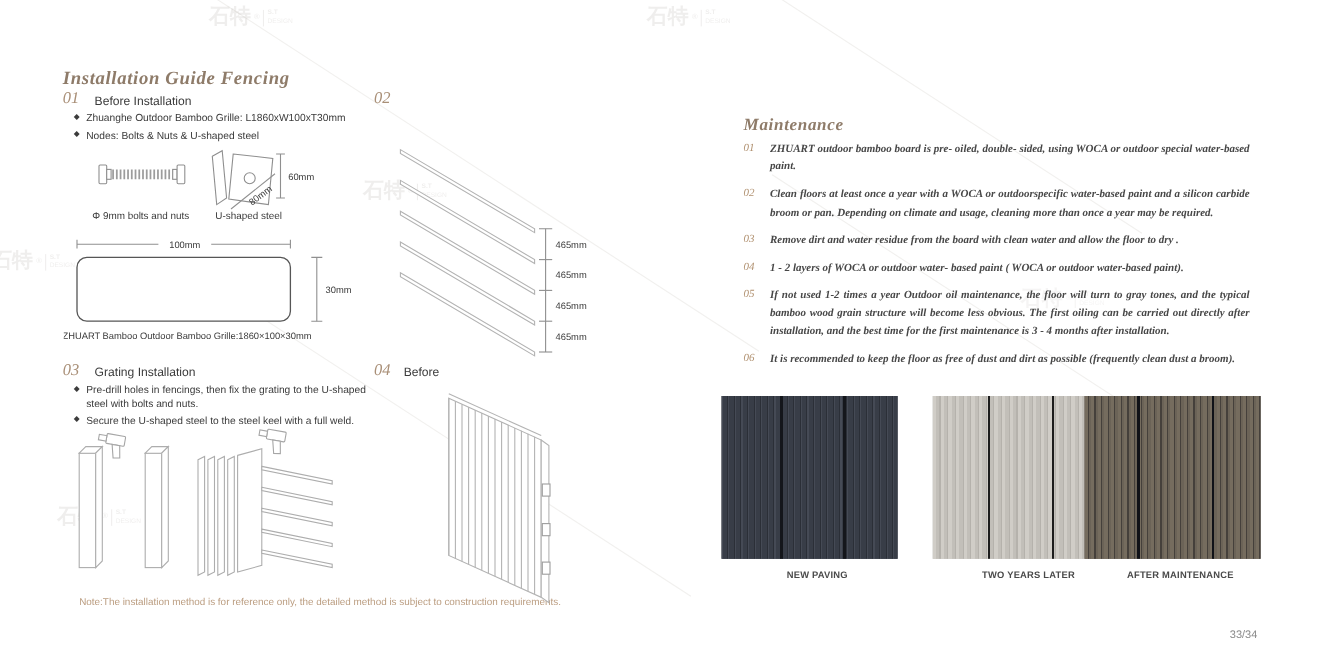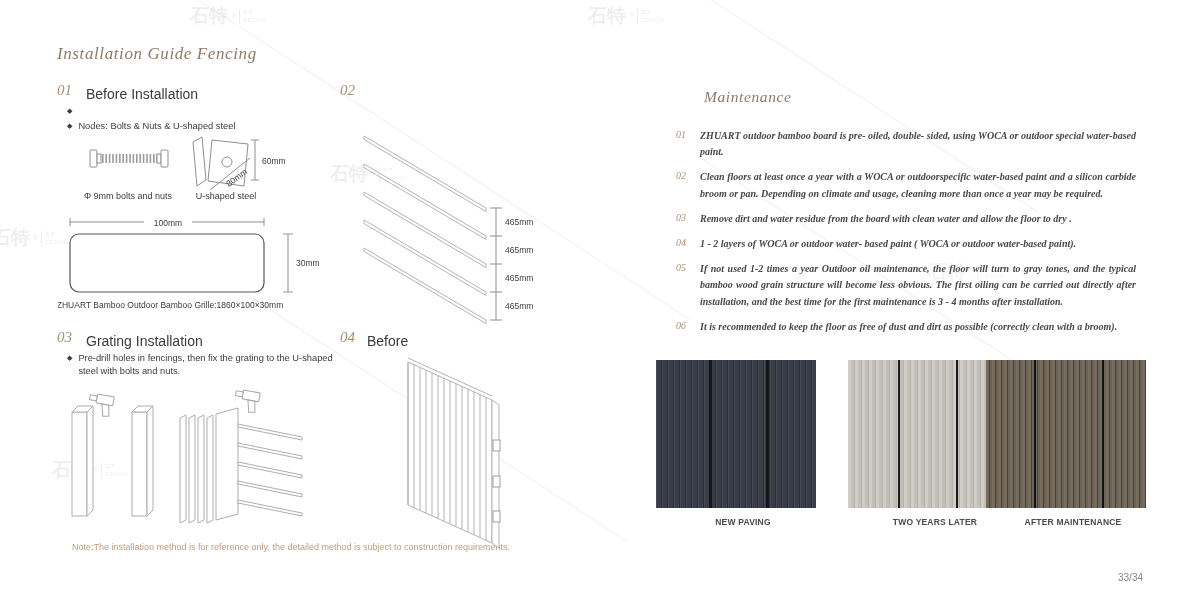--- a/index.html
+++ b/index.html
@@ -4,30 +4,30 @@
 <style>
   html,body{margin:0;padding:0;}
   body{
     width:1203px;height:607px;position:relative;overflow:hidden;
     background:#ffffff;color:#3b3b3b;
     font-family:"Liberation Sans",sans-serif;
   }
   .abs{position:absolute;}
   
   .big-title{
-    font-family:"Liberation Serif",serif;font-style:italic;font-weight:normal;
-    color:#8e7b69;font-size:17px;letter-spacing:.6px;
+    font-family:"Liberation Serif",serif;font-style:italic;font-weight:bold;
+    color:#8e7b69;font-size:17px;letter-spacing:.6px;margin-top:17px;
   }
   
   .sec{display:grid;grid-template-columns:29px 1fr;}
   .num{
     font-family:"Liberation Serif",serif;font-style:italic;
     color:#a98f77;font-size:15px;line-height:1;
   }
-  .sec-heading{font-size:14px;padding-top:3px;color:#3b3b3b;}
+  .sec-heading{font-size:11px;padding-top:3px;color:#3b3b3b;}
   .bullet-row{display:flex;gap:6px;margin-left:-19px;margin-top:3px;font-size:9.3px;line-height:1.35;}
   .bullet{font-size:7px;line-height:1.7;color:#3b3b3b;}
   .sec-par{font-size:9.5px;line-height:1.35;padding-top:3px;}
   
   svg text{font-family:"Liberation Sans",sans-serif;fill:#3b3b3b;}
   
   .note{font-size:9px;color:#bb9d80;}
   
   .m-list{width:460px;}
   .m-item{display:grid;grid-template-columns:24px 1fr;margin-bottom:9px;}
@@ -132,20 +132,21 @@
 </div>
 
 <div class="abs big-title" style="left:57px;top:44px;">Installation Guide Fencing</div>
 
 <div class="abs sec" style="left:57px;top:83px;width:290px;">
   <span class="num">01</span>
   <div>
     <div class="sec-heading">Before Installation</div>
     <div class="bullet-row">
       <span class="bullet">◆</span>
+      <span>Zhuanghe Outdoor Bamboo Grille: L1860xW100xT30mm</span>
     </div>
     <div class="bullet-row">
       <span class="bullet">◆</span>
       <span>Nodes: Bolts &amp; Nuts &amp; U-shaped steel</span>
     </div>
   </div>
 </div>
 
 <svg class="abs" style="left:60px;top:128px;" width="258" height="80" viewBox="0 0 258 80">
 
@@ -195,20 +196,24 @@
   <text x="112" y="96" font-size="8.5" text-anchor="middle">ZHUART Bamboo Outdoor Bamboo Grille:1860×100×30mm</text>
 </svg>
 
 <div class="abs sec" style="left:57px;top:330px;width:285px;">
   <span class="num">03</span>
   <div>
     <div class="sec-heading">Grating Installation</div>
     <div class="bullet-row">
       <span class="bullet">◆</span>
       <span>Pre-drill holes in fencings, then fix the grating to the U-shaped steel with bolts and nuts.</span>
+    </div>
+    <div class="bullet-row">
+      <span class="bullet">◆</span>
+      <span>Secure the U-shaped steel to the steel keel with a full weld.</span>
     </div>
   </div>
 </div>
 
 <svg class="abs" style="left:58px;top:388px;" width="268" height="150" viewBox="0 0 268 150">
   <defs>
     <g id="drill" stroke="#a6a6a6" fill="#ffffff" stroke-width="1">
       <rect x="8" y="6" width="17" height="9" rx="1"></rect>
       <rect x="1" y="8" width="7" height="5"></rect>
       <path d="M14,15 l3,12 l6,-1 l-2,-11 z"></path>
@@ -286,21 +291,21 @@
     <polygon points="16,14 100,52 100,195 16,157"></polygon>
     <line x1="16" y1="10" x2="100" y2="48" fill="none"></line>
     <path fill="none" d="M16,14 V157 M22,16.7 V159.7 M28,19.4 V162.4 M34,22.1 V165.1 M40,24.8 V167.8 M46,27.5 V170.5 M52,30.2 V173.2 M58,32.9 V175.9 M64,35.6 V178.6 M70,38.3 V181.3 M76,41 V184 M82,43.7 V186.7 M88,46.4 V189.4 M94,49.1 V192.1"></path>
     <polygon points="100,52 107,57 107,200 100,195"></polygon>
     <rect x="101" y="92" width="7" height="11" stroke="#9d9d9d"></rect>
     <rect x="101" y="128" width="7" height="11" stroke="#9d9d9d"></rect>
     <rect x="101" y="163" width="7" height="11" stroke="#9d9d9d"></rect>
   </g>
 </svg>
 
-<div class="abs big-title" style="left:704px;top:88px;font-size:15.5px;">Maintenance</div>
+<div class="abs big-title" style="left:676px;top:88px;font-size:15.5px;">Maintenance</div>
 
 <div class="abs m-list" style="left:676px;top:128px;">
   <div class="m-item">
     <span class="m-num">01</span>
     <span class="m-text">ZHUART outdoor bamboo board is pre- oiled, double- sided, using WOCA or outdoor special water-based paint.</span>
   </div>
   <div class="m-item">
     <span class="m-num">02</span>
     <span class="m-text">Clean floors at least once a year with a WOCA or outdoorspecific water-based paint and a silicon carbide broom or pan. Depending on climate and usage, cleaning more than once a year may be required.</span>
   </div>
@@ -311,21 +316,21 @@
   <div class="m-item">
     <span class="m-num">04</span>
     <span class="m-text">1 - 2 layers of WOCA or outdoor water- based paint ( WOCA or outdoor water-based paint).</span>
   </div>
   <div class="m-item">
     <span class="m-num">05</span>
     <span class="m-text">If not used 1-2 times a year Outdoor oil maintenance, the floor will turn to gray tones, and the typical bamboo wood grain structure will become less obvious. The first oiling can be carried out directly after installation, and the best time for the first maintenance is 3 - 4 months after installation.</span>
   </div>
   <div class="m-item">
     <span class="m-num">06</span>
-    <span class="m-text">It is recommended to keep the floor as free of dust and dirt as possible (correctly clean with a broom).</span>
+    <span class="m-text">It is recommended to keep the floor as free of dust and dirt as possible (frequently clean dust a broom).</span>
   </div>
 </div>
 
 <div class="photo" style="left:656px;">
   <div class="photo-img p1"></div>
   <div class="photo-caption">NEW PAVING</div>
 </div>
 <div class="photo" style="left:821px;padding-left:27px;">
   <div class="photo-img p2"></div>
   <div class="photo-caption">TWO YEARS LATER</div>

